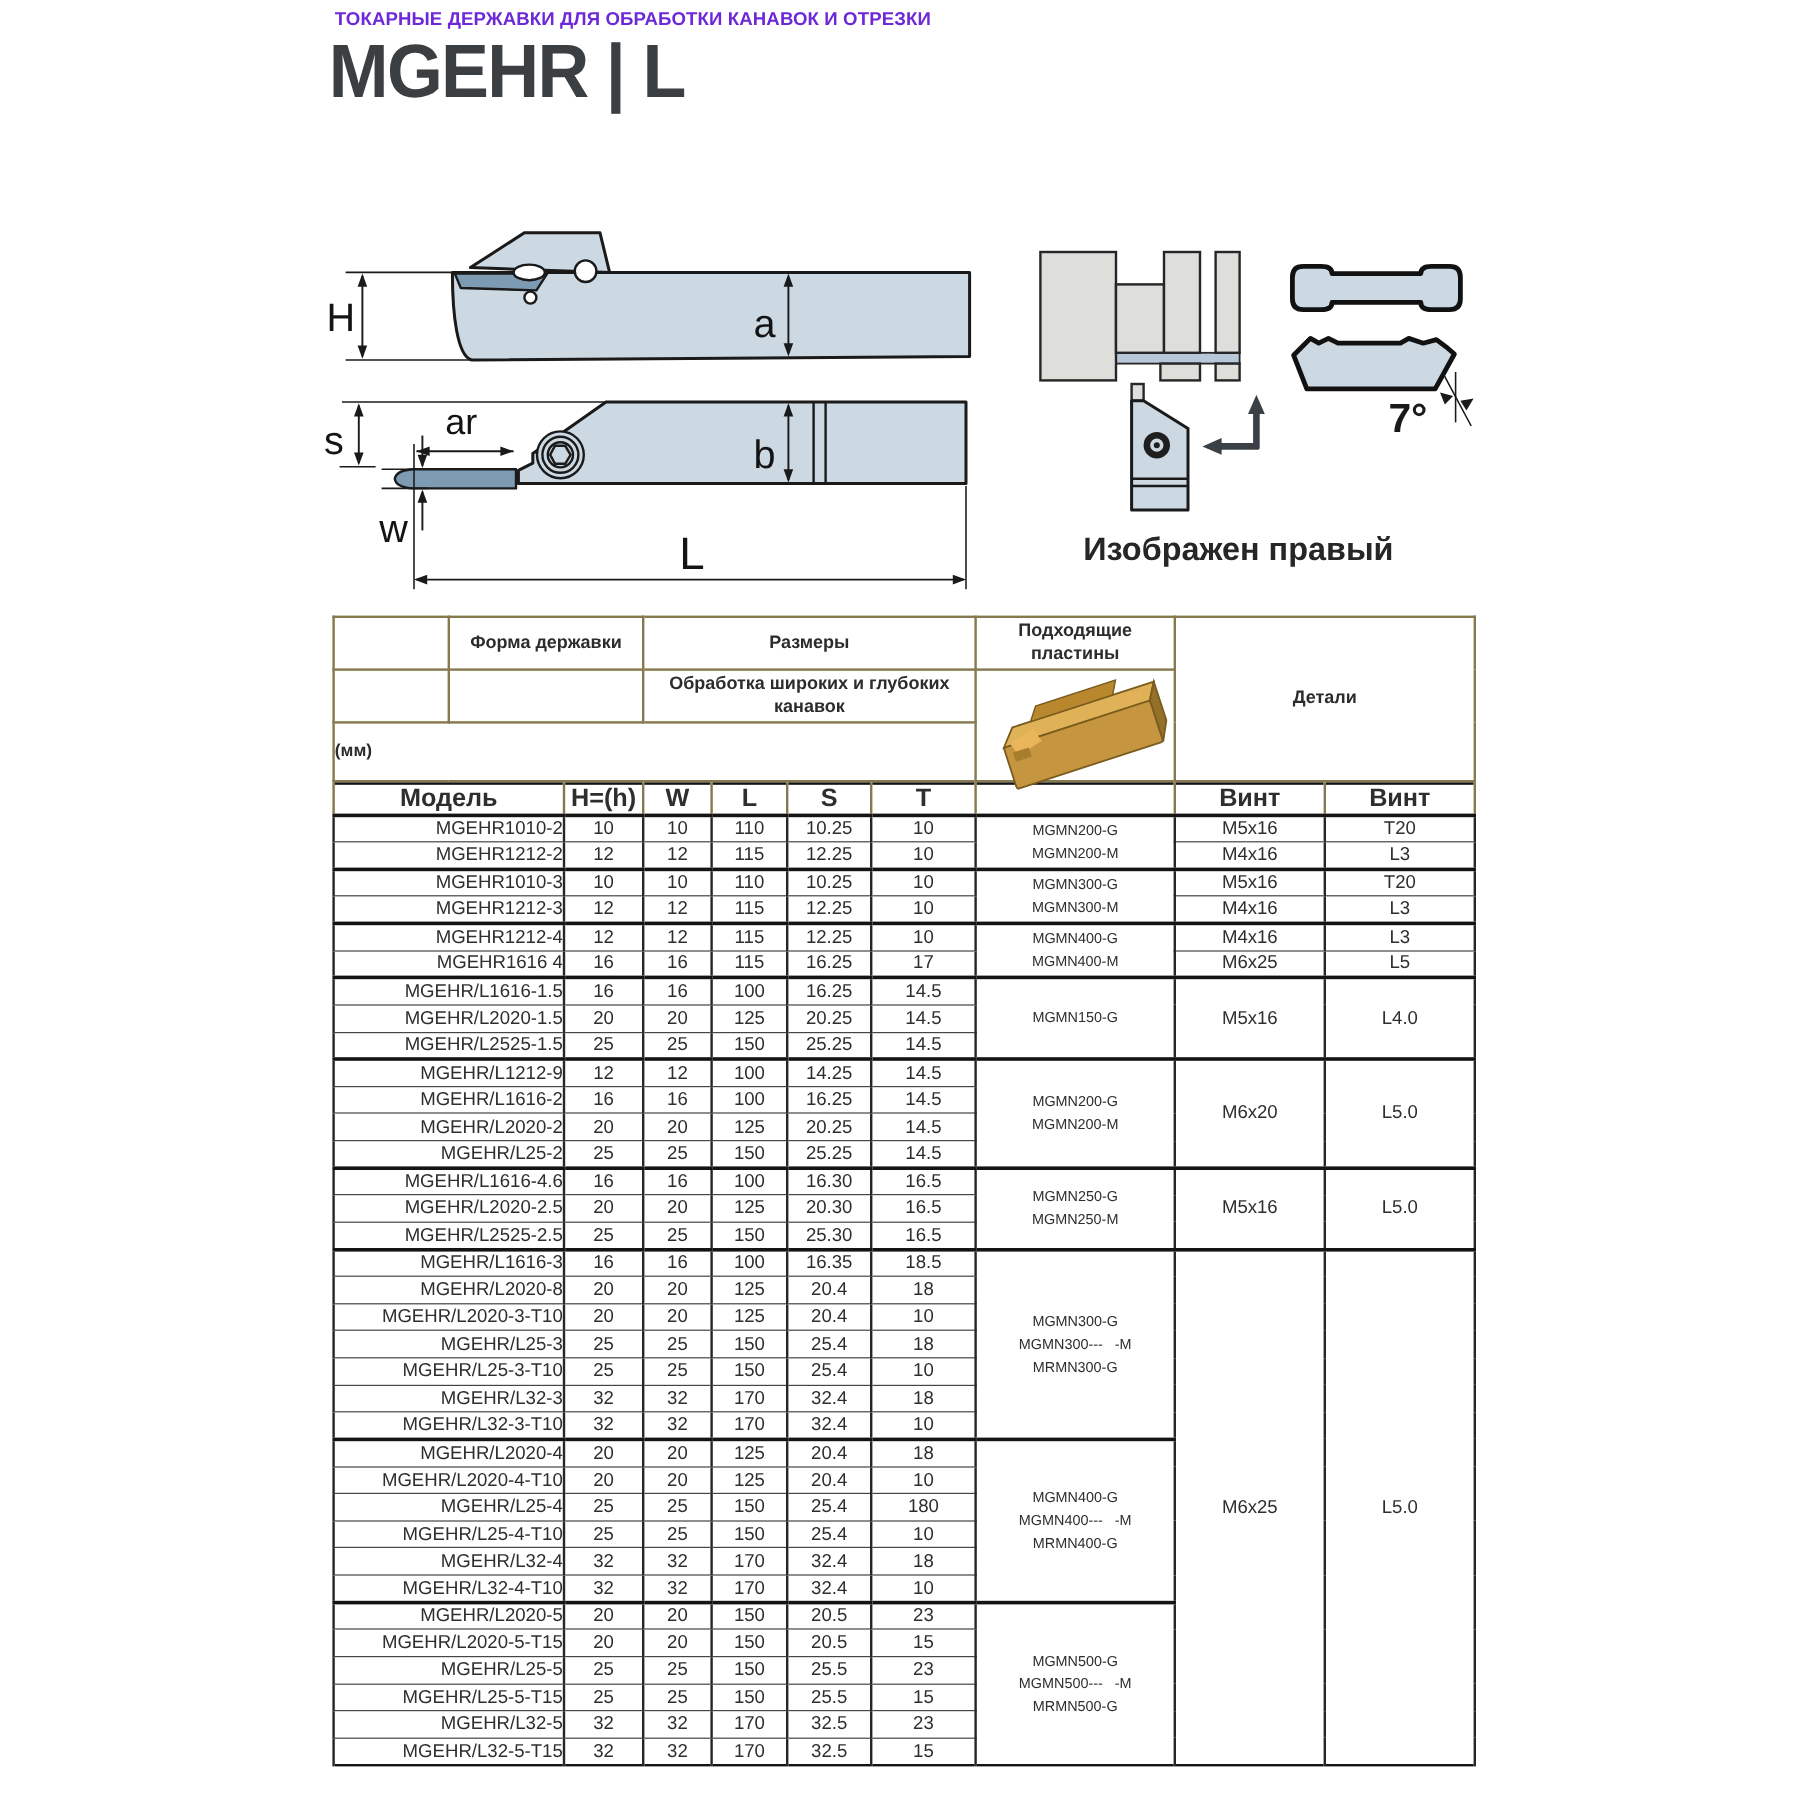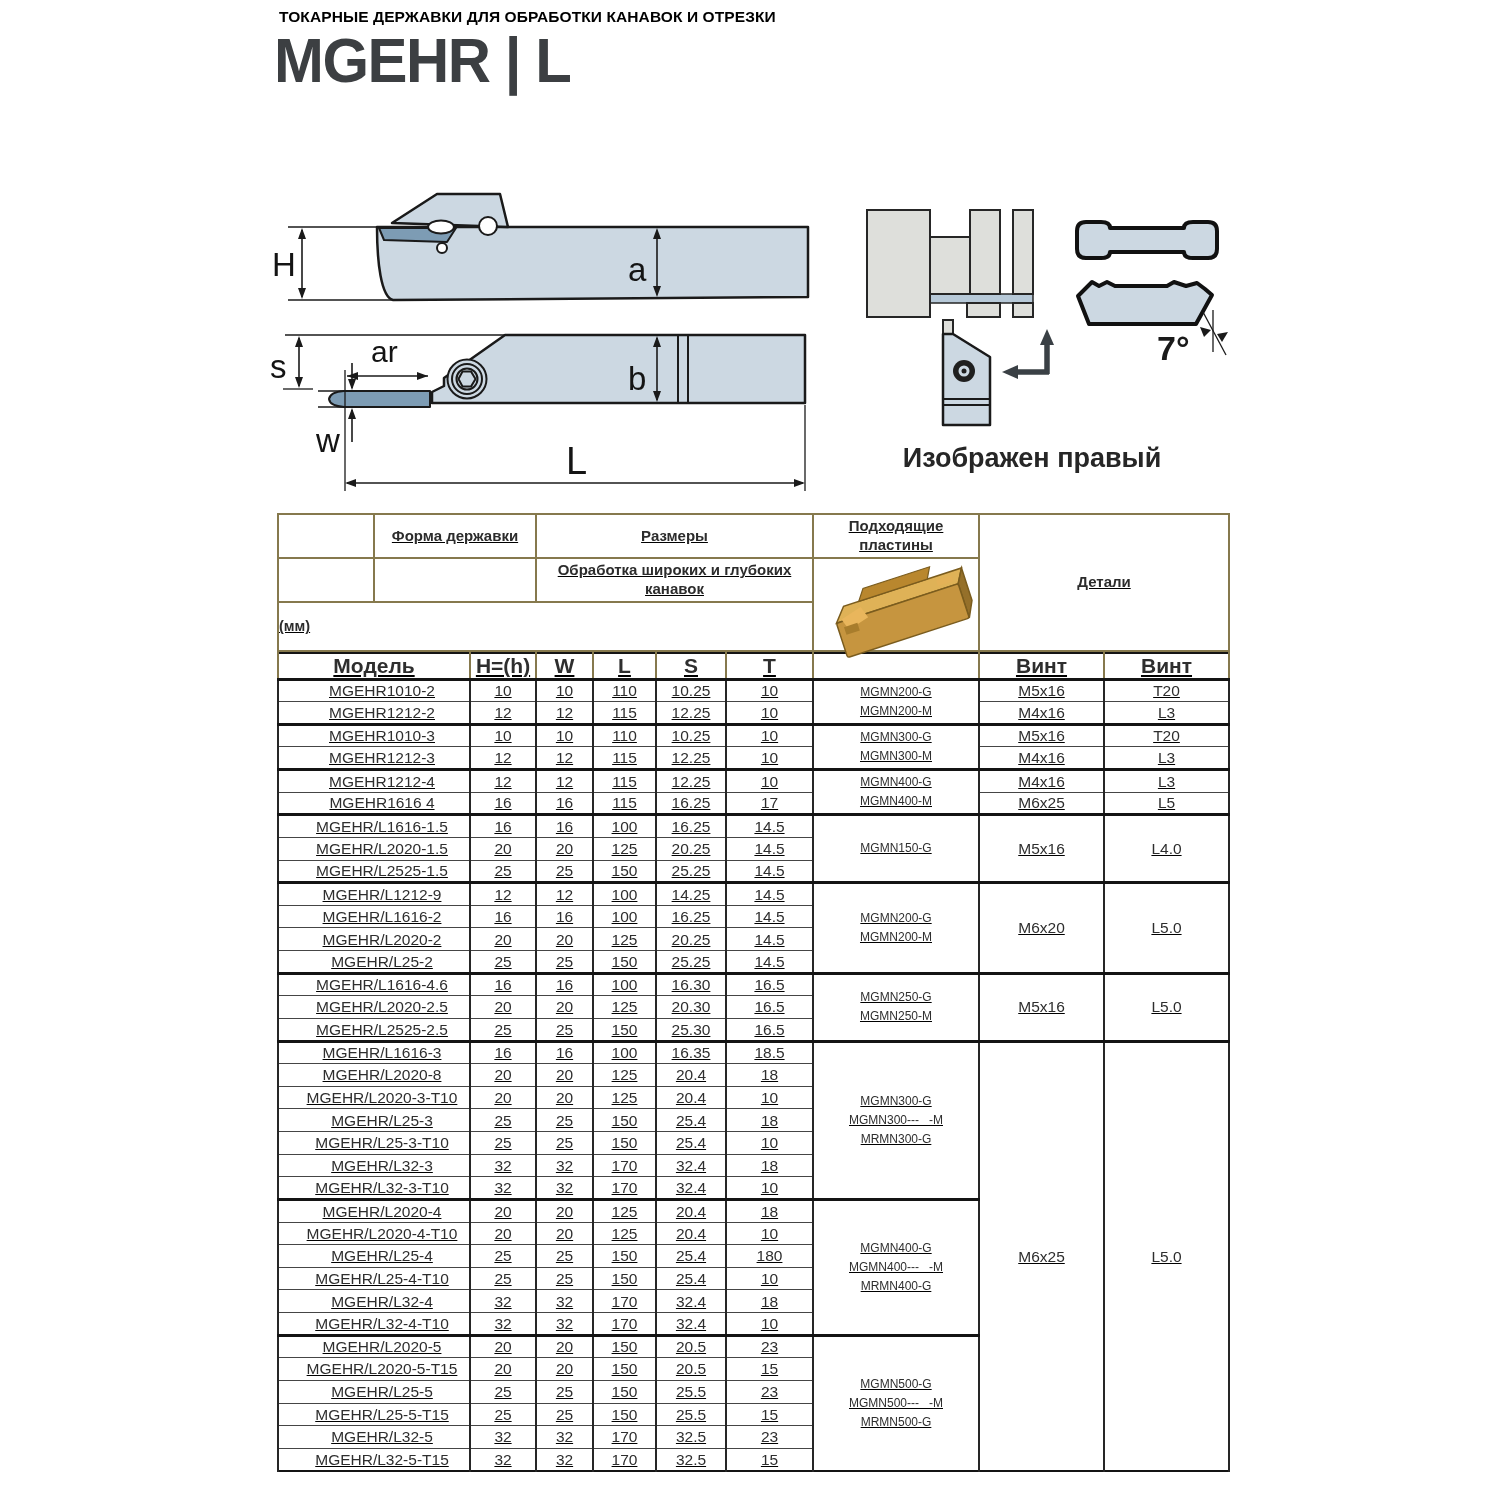--- a/index.html
+++ b/index.html
@@ -1,19 +1,19 @@
 <!DOCTYPE html>
 <html><head>
 <meta charset="utf-8">
 <style>
   html,body{margin:0;padding:0;background:#fff;}
   .sheet{position:relative;width:1500px;height:1500px;background:#fff;overflow:hidden;
          font-family:"Liberation Sans",sans-serif;}
   .eyebrow{position:absolute;left:279px;top:8px;font-weight:bold;font-size:15.5px;
-           color:#000000;letter-spacing:.1px;white-space:nowrap;}
+           color:#6d28d9;letter-spacing:.1px;white-space:nowrap;}
   .title{position:absolute;left:274px;top:24px;font-weight:800;font-size:63px;
          color:#3c3f42;letter-spacing:-1.5px;transform:scaleX(.95);transform-origin:left top;}
   .diagram{position:absolute;left:250px;top:160px;}
 
   
   .body{fill:#ccd8e2;stroke:#1a1a1a;stroke-width:2.5;stroke-linejoin:round;}
   .body2{fill:#ccd8e2;stroke:#1a1a1a;stroke-width:2;}
   .insert{fill:#7d9cb4;stroke:#1a1a1a;stroke-width:2;stroke-linejoin:round;}
   .hole{fill:#fff;stroke:#1a1a1a;stroke-width:2;}
   .ol{stroke:#1a1a1a;stroke-width:2;fill:none;}
@@ -26,34 +26,34 @@
   .grey{fill:#dedfdb;stroke:#262626;stroke-width:2;}
   .blue{fill:#b7c9d8;stroke:#262626;stroke-width:1.5;}
   .arr{stroke:#3a4045;stroke-width:5.5;fill:none;}
   .arrf{fill:#3a4045;}
   .inserto{fill:#ccd8e2;stroke:#111;stroke-width:4;stroke-linejoin:round;}
   .cap{font-family:"Liberation Sans",sans-serif;font-weight:bold;font-size:27px;fill:#262626;}
   .deg{font-family:"Liberation Sans",sans-serif;font-weight:bold;font-size:34px;fill:#1a1a1a;}
 
   
   .table-wrap{position:absolute;left:277px;top:513px;width:951px;}
-  .table-wrap table{border-collapse:collapse;table-layout:fixed;text-decoration:underline;}
+  .table-wrap table{border-collapse:collapse;table-layout:fixed;}
   .head-t{width:951px;}
   .head-t td{border:2px solid #86794d;font-weight:bold;font-size:15px;line-height:1.25;
              text-align:center;color:#2c2c2c;padding:0;}
   .head-t td.mm{text-align:left;padding-right:8px;font-size:14.5px;}
   .body-t{width:951px;border:2px solid #141414;}
   .body-t td{padding:0;text-align:center;font-size:15.5px;line-height:1.12;color:#2e2e2e;
              border-left:2px solid #262626;border-right:2px solid #262626;
              border-top:1px solid #454545;border-bottom:1px solid #454545;
              overflow:hidden;white-space:nowrap;}
   .body-t tr{height:22.63px;}
   .body-t tr.hr{height:22px;}
   .body-t tr.hr td{font-weight:bold;font-size:21px;border:2px solid #86794d;border-top:none;}
-  .body-t td.cm{text-align:center;padding-left:16px;}
+  .body-t td.cm{text-align:right;padding-left:16px;}
   .body-t td.cp{font-size:12px;line-height:19px;white-space:normal;}
   .body-t tr.gs td{border-top:3px solid #141414;}
   .photo{position:absolute;left:537px;top:46px;}
 </style>
 </head>
 <body>
 
 <div class="sheet">
 
   <div class="eyebrow">ТОКАРНЫЕ ДЕРЖАВКИ ДЛЯ ОБРАБОТКИ КАНАВОК И ОТРЕЗКИ</div>

